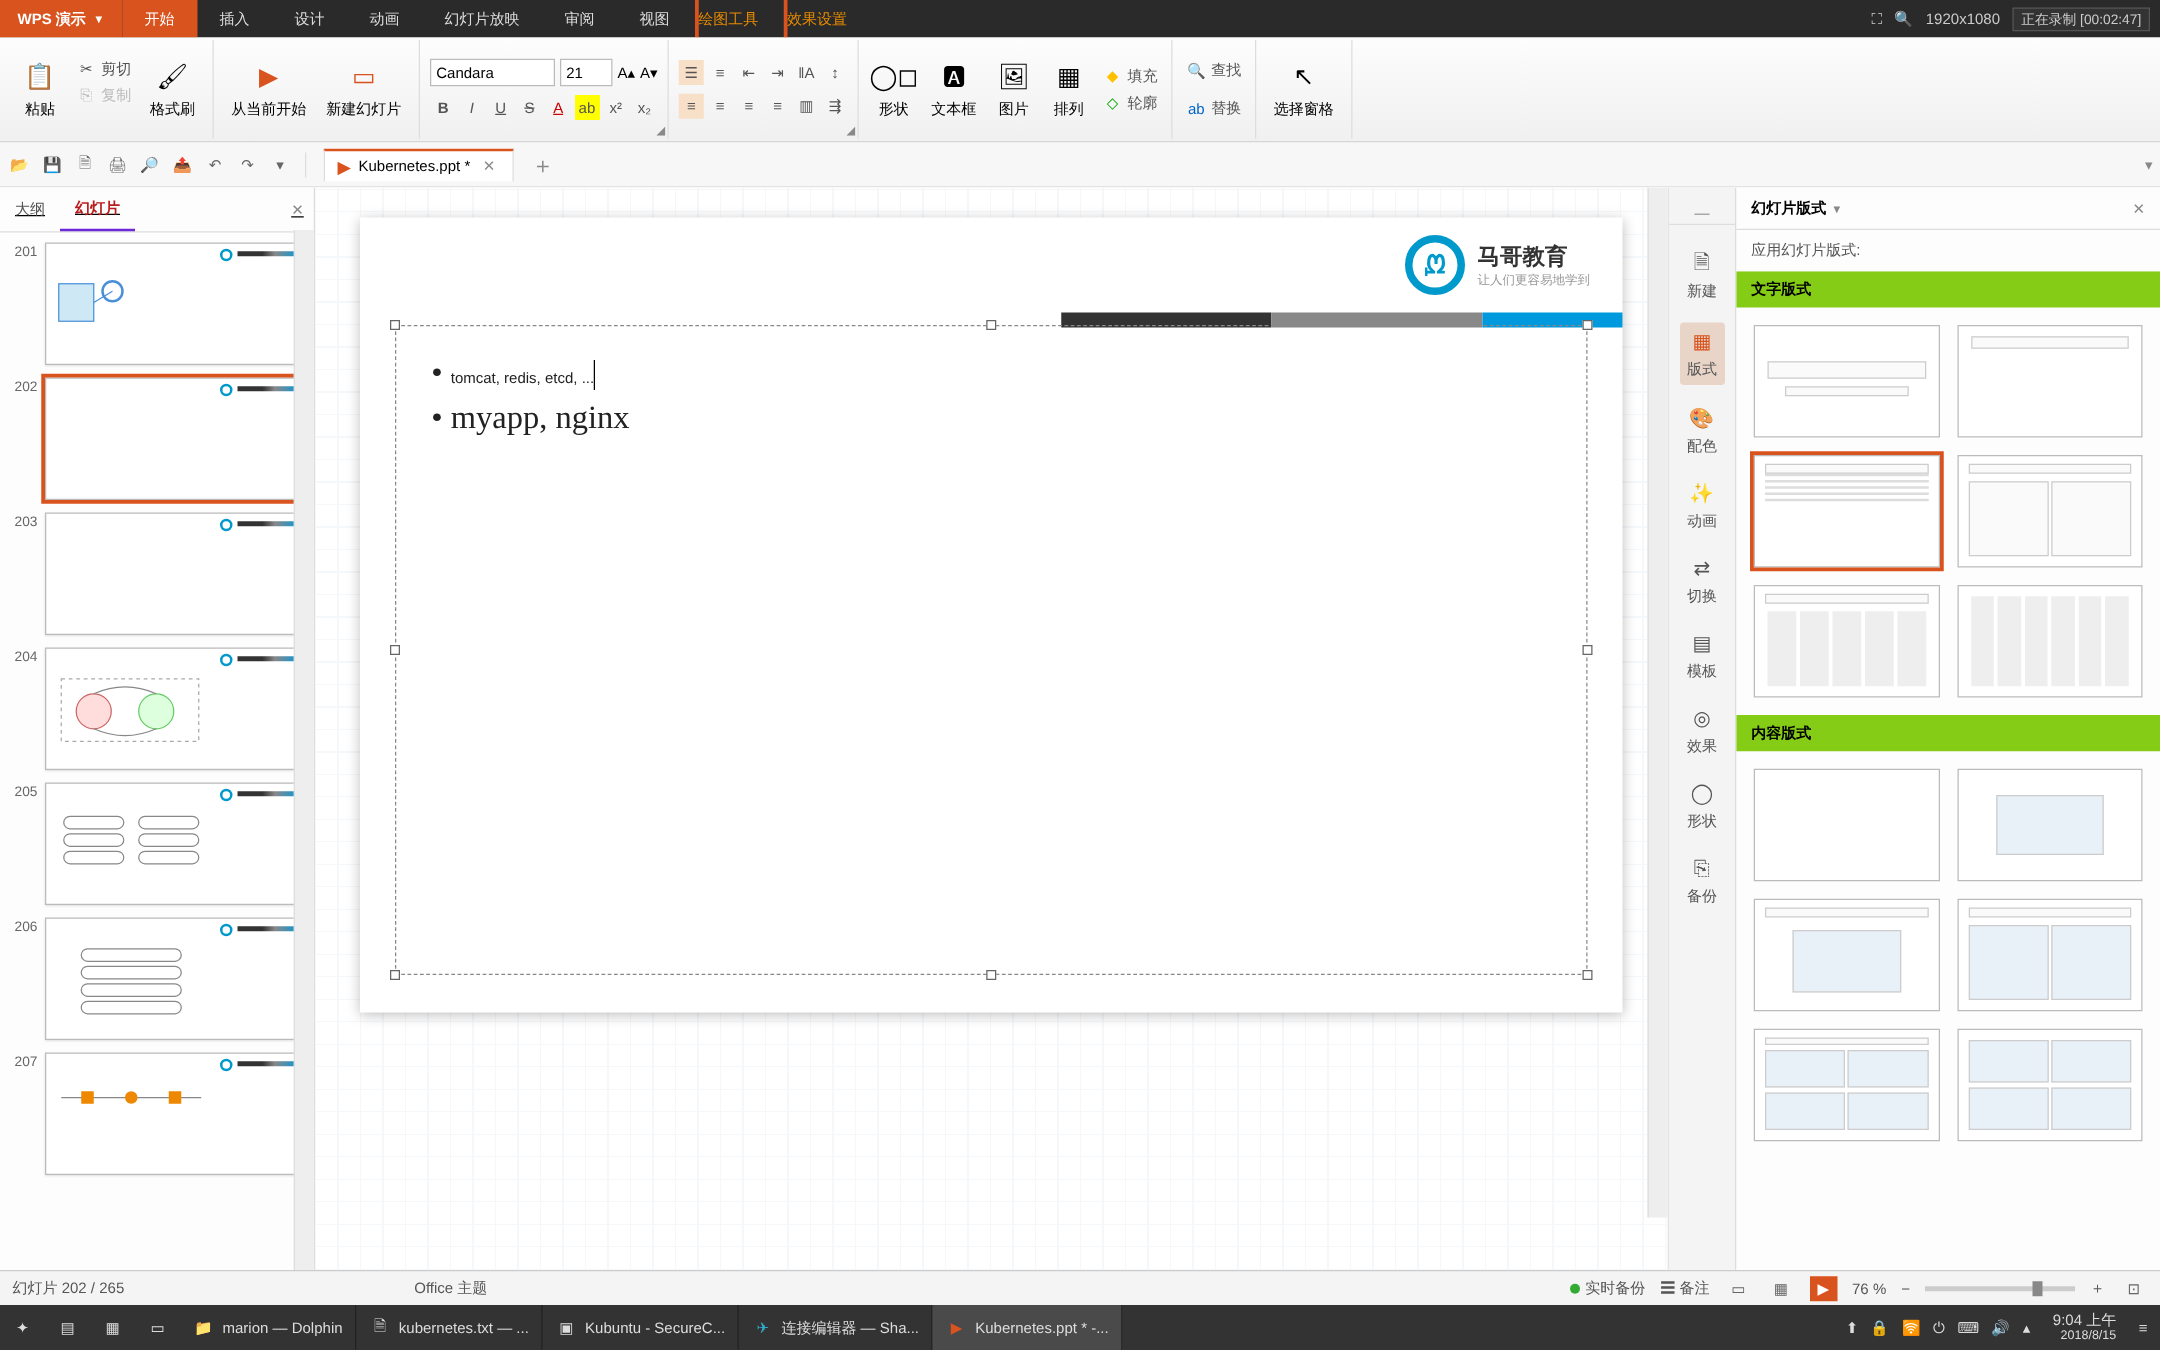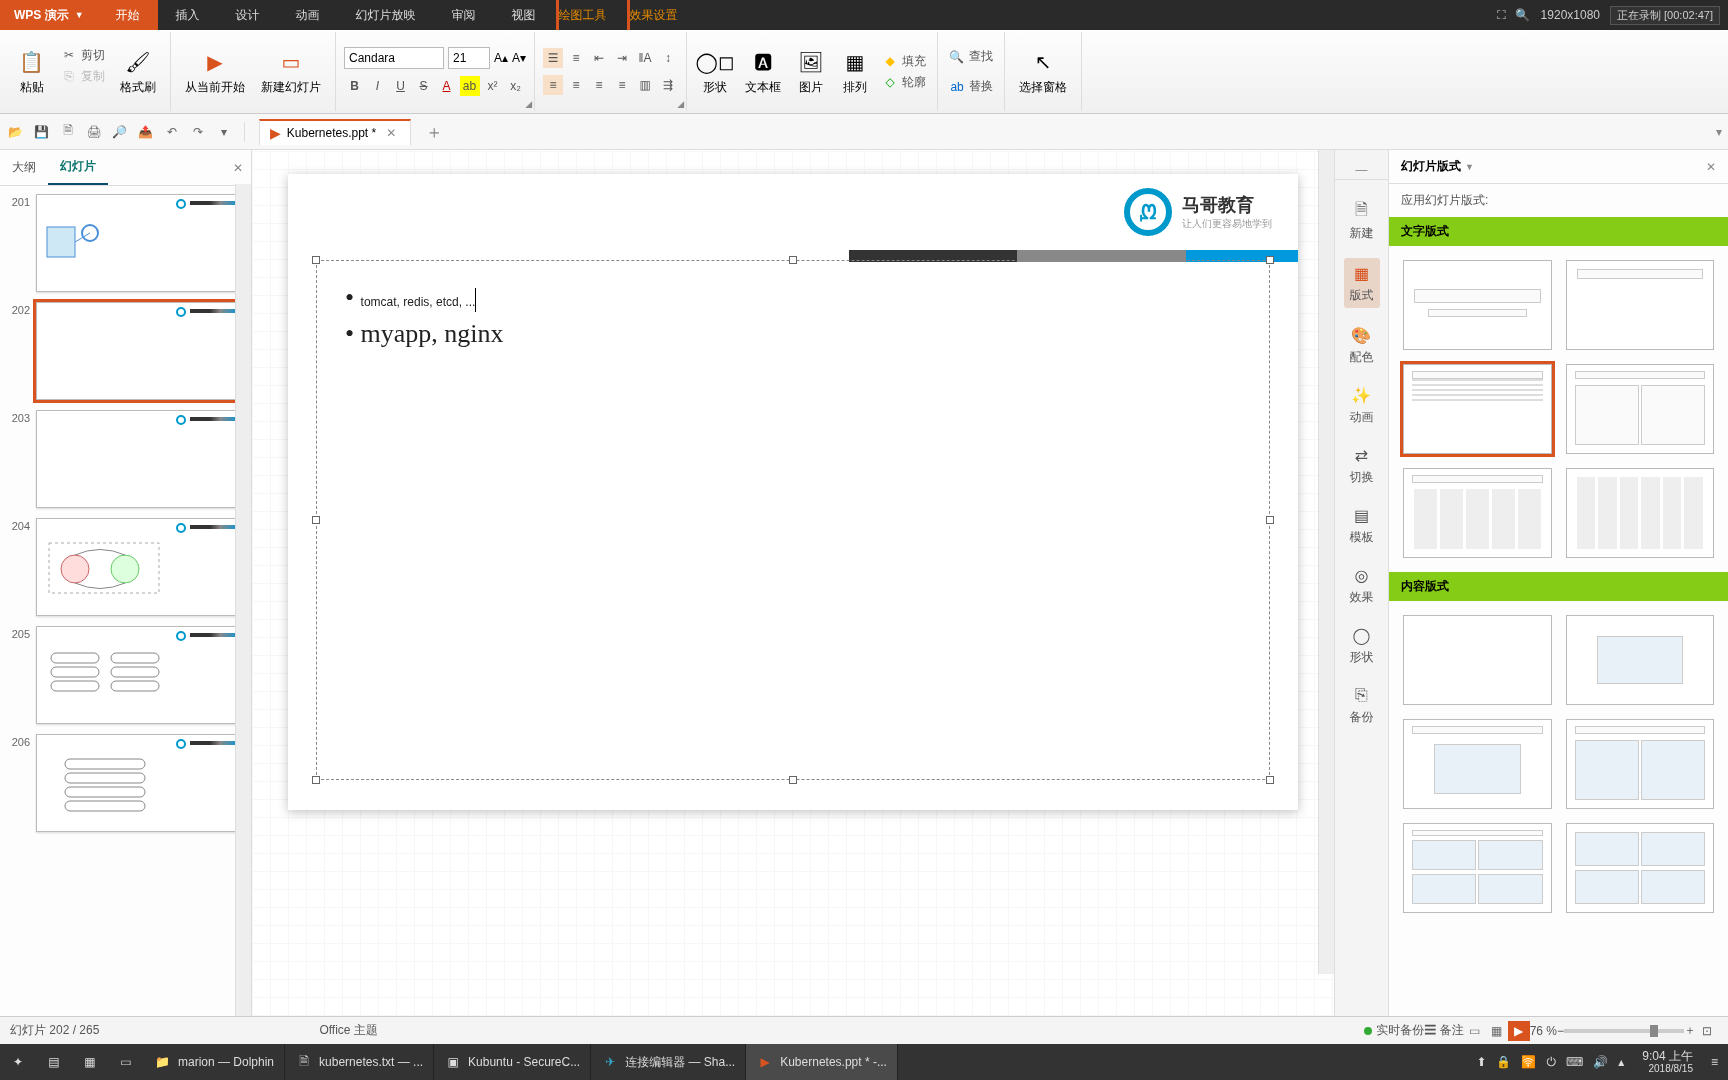--- a/index.html
+++ b/index.html
@@ -35,23 +35,23 @@
 .qat-row .qat .ic{width:20px;height:20px;display:flex;align-items:center;justify-content:center;cursor:pointer;color:#666;}
 .doc-tab{display:flex;align-items:center;margin-left:14px;padding:4px 10px;border:1px solid #ddd;border-bottom:none;background:#fff;border-top:2px solid #d9531e;gap:6px;}
 .doc-tab .ic{color:#d9531e;font-size:14px;}
 .doc-tab .close{color:#888;cursor:pointer;padding:0 4px;}
 .add-tab{margin-left:8px;color:#888;font-size:18px;cursor:pointer;padding:0 6px;}
 .qat-row .tail{margin-left:auto;display:flex;gap:8px;color:#888;}
 
 .main{flex:1;display:flex;overflow:hidden;background:#fff;}
 
 .outline{width:252px;border-right:1px solid #ddd;display:flex;flex-direction:column;background:#fdfdfd;position:relative;}
-.outline .tabs{display:flex;border-bottom:1px solid #ddd;align-items:center;}
+.outline .tabs{display:flex;border-bottom:1px solid #ddd;align-items:center;text-decoration:underline;}
 .outline .tabs .t{padding:8px 12px;cursor:pointer;color:#555;}
-.outline .tabs .t.active{color:#0f766e;border-bottom:2px solid #0c4a6e;font-weight:bold;}
+.outline .tabs .t.active{color:#b91c1c;border-bottom:2px solid #6d28d9;font-weight:bold;}
 .outline .tabs .close{margin-left:auto;padding:4px 8px;color:#888;cursor:pointer;}
 .outline .thumbs{flex:1;overflow:auto;padding:8px 4px;}
 .thumb-item{display:flex;gap:6px;margin-bottom:10px;}
 .thumb-item .num{width:26px;text-align:right;color:#666;font-size:11px;padding-top:2px;}
 .thumb-item .tn{flex:1;height:98px;border:1px solid #bbb;background:#fff;position:relative;box-shadow:0 1px 2px rgba(0,0,0,.15);}
 .thumb-item.sel .tn{outline:3px solid #d9531e;}
 .tn .bar{position:absolute;top:6px;right:6px;height:4px;width:50px;background:linear-gradient(90deg,#333 40%,#888 60%,#0099dd 100%);}
 .tn .logo-dot{position:absolute;top:4px;right:60px;width:10px;height:10px;border:2px solid #0099cc;border-radius:50%;}
 .tn .content-stub{position:absolute;top:20px;left:8px;right:8px;bottom:8px;}
 
@@ -97,21 +97,21 @@
 .layout-panel .sub{padding:8px 12px;color:#555;}
 .layout-panel .section{padding:6px 12px;background:#84cc16;font-weight:bold;}
 .layout-panel .grid{flex:0 0 auto;display:grid;grid-template-columns:1fr 1fr;gap:14px;padding:14px;}
 .layout-panel .lay{height:90px;border:1px solid #bbb;background:#fff;cursor:pointer;position:relative;padding:6px;}
 .layout-panel .lay.sel{outline:3px solid #d9531e;}
 .layout-panel .lay .ln{height:2px;background:#ddd;margin:3px 2px;}
 .layout-panel .lay .block{border:1px solid #ccc;background:#fafafa;position:absolute;}
 .layout-panel .footer{margin-top:auto;padding:10px 12px;border-top:1px solid #ddd;display:flex;align-items:center;gap:6px;}
 .layout-panel .scroll-area{flex:1;overflow:auto;}
 
-.statusbar{height:28px;background:#f4f4f4;border-top:1px solid #ccc;display:flex;align-items:center;padding:0 10px;gap:0;color:#555;}
+.statusbar{height:28px;background:#f4f4f4;border-top:1px solid #ccc;display:flex;align-items:center;padding:0 10px;gap:12px;color:#555;}
 .statusbar .sep{flex:1;}
 .statusbar .vbtn{width:22px;height:20px;display:flex;align-items:center;justify-content:center;cursor:pointer;border:1px solid transparent;color:#666;}
 .statusbar .zoom-bar{width:120px;height:4px;background:#ccc;position:relative;}
 .statusbar .zoom-bar .knob{width:8px;height:12px;background:#888;position:absolute;top:-4px;left:72%;}
 .statusbar .live{display:flex;align-items:center;gap:4px;}
 .statusbar .live .dot{width:8px;height:8px;border-radius:50%;background:#3a3;}
 
 .taskbar{height:36px;background:#333;display:flex;align-items:center;color:#ddd;}
 .taskbar .start{width:36px;height:36px;display:flex;align-items:center;justify-content:center;cursor:pointer;}
 .taskbar .task{display:flex;align-items:center;gap:6px;padding:0 10px;height:100%;cursor:pointer;border-right:1px solid #222;}
@@ -400,20 +400,35 @@
                 <g stroke="#888" fill="#fff">
                   <rect x="20" y="4" width="80" height="10" rx="5"></rect>
                   <rect x="20" y="18" width="80" height="10" rx="5"></rect>
                   <rect x="20" y="32" width="80" height="10" rx="5"></rect>
                   <rect x="20" y="46" width="80" height="10" rx="5"></rect>
                 </g>
               </svg>
             </div>
           </div>
         </div>
+      <div class="thumb-item">
+          <div class="num">207</div>
+          <div class="tn">
+            <div class="logo-dot"></div>
+            <div class="bar"></div>
+            <div class="content-stub">
+              <svg width="120" height="30">
+                <line x1="4" y1="15" x2="116" y2="15" stroke="#888"></line>
+                <rect x="20" y="10" width="10" height="10" fill="#e80"></rect>
+                <circle cx="60" cy="15" r="5" fill="#e80"></circle>
+                <rect x="90" y="10" width="10" height="10" fill="#e80"></rect>
+              </svg>
+            </div>
+          </div>
+        </div>
     </div>
     <div class="fake-scroll-v"></div>
   </div>
 
   <div class="workspace">
     <div class="slide-scroll">
       <div class="slide">
         <div class="hdr-logo">
           <div class="circ">ᘻ</div>
           <div class="txt">

